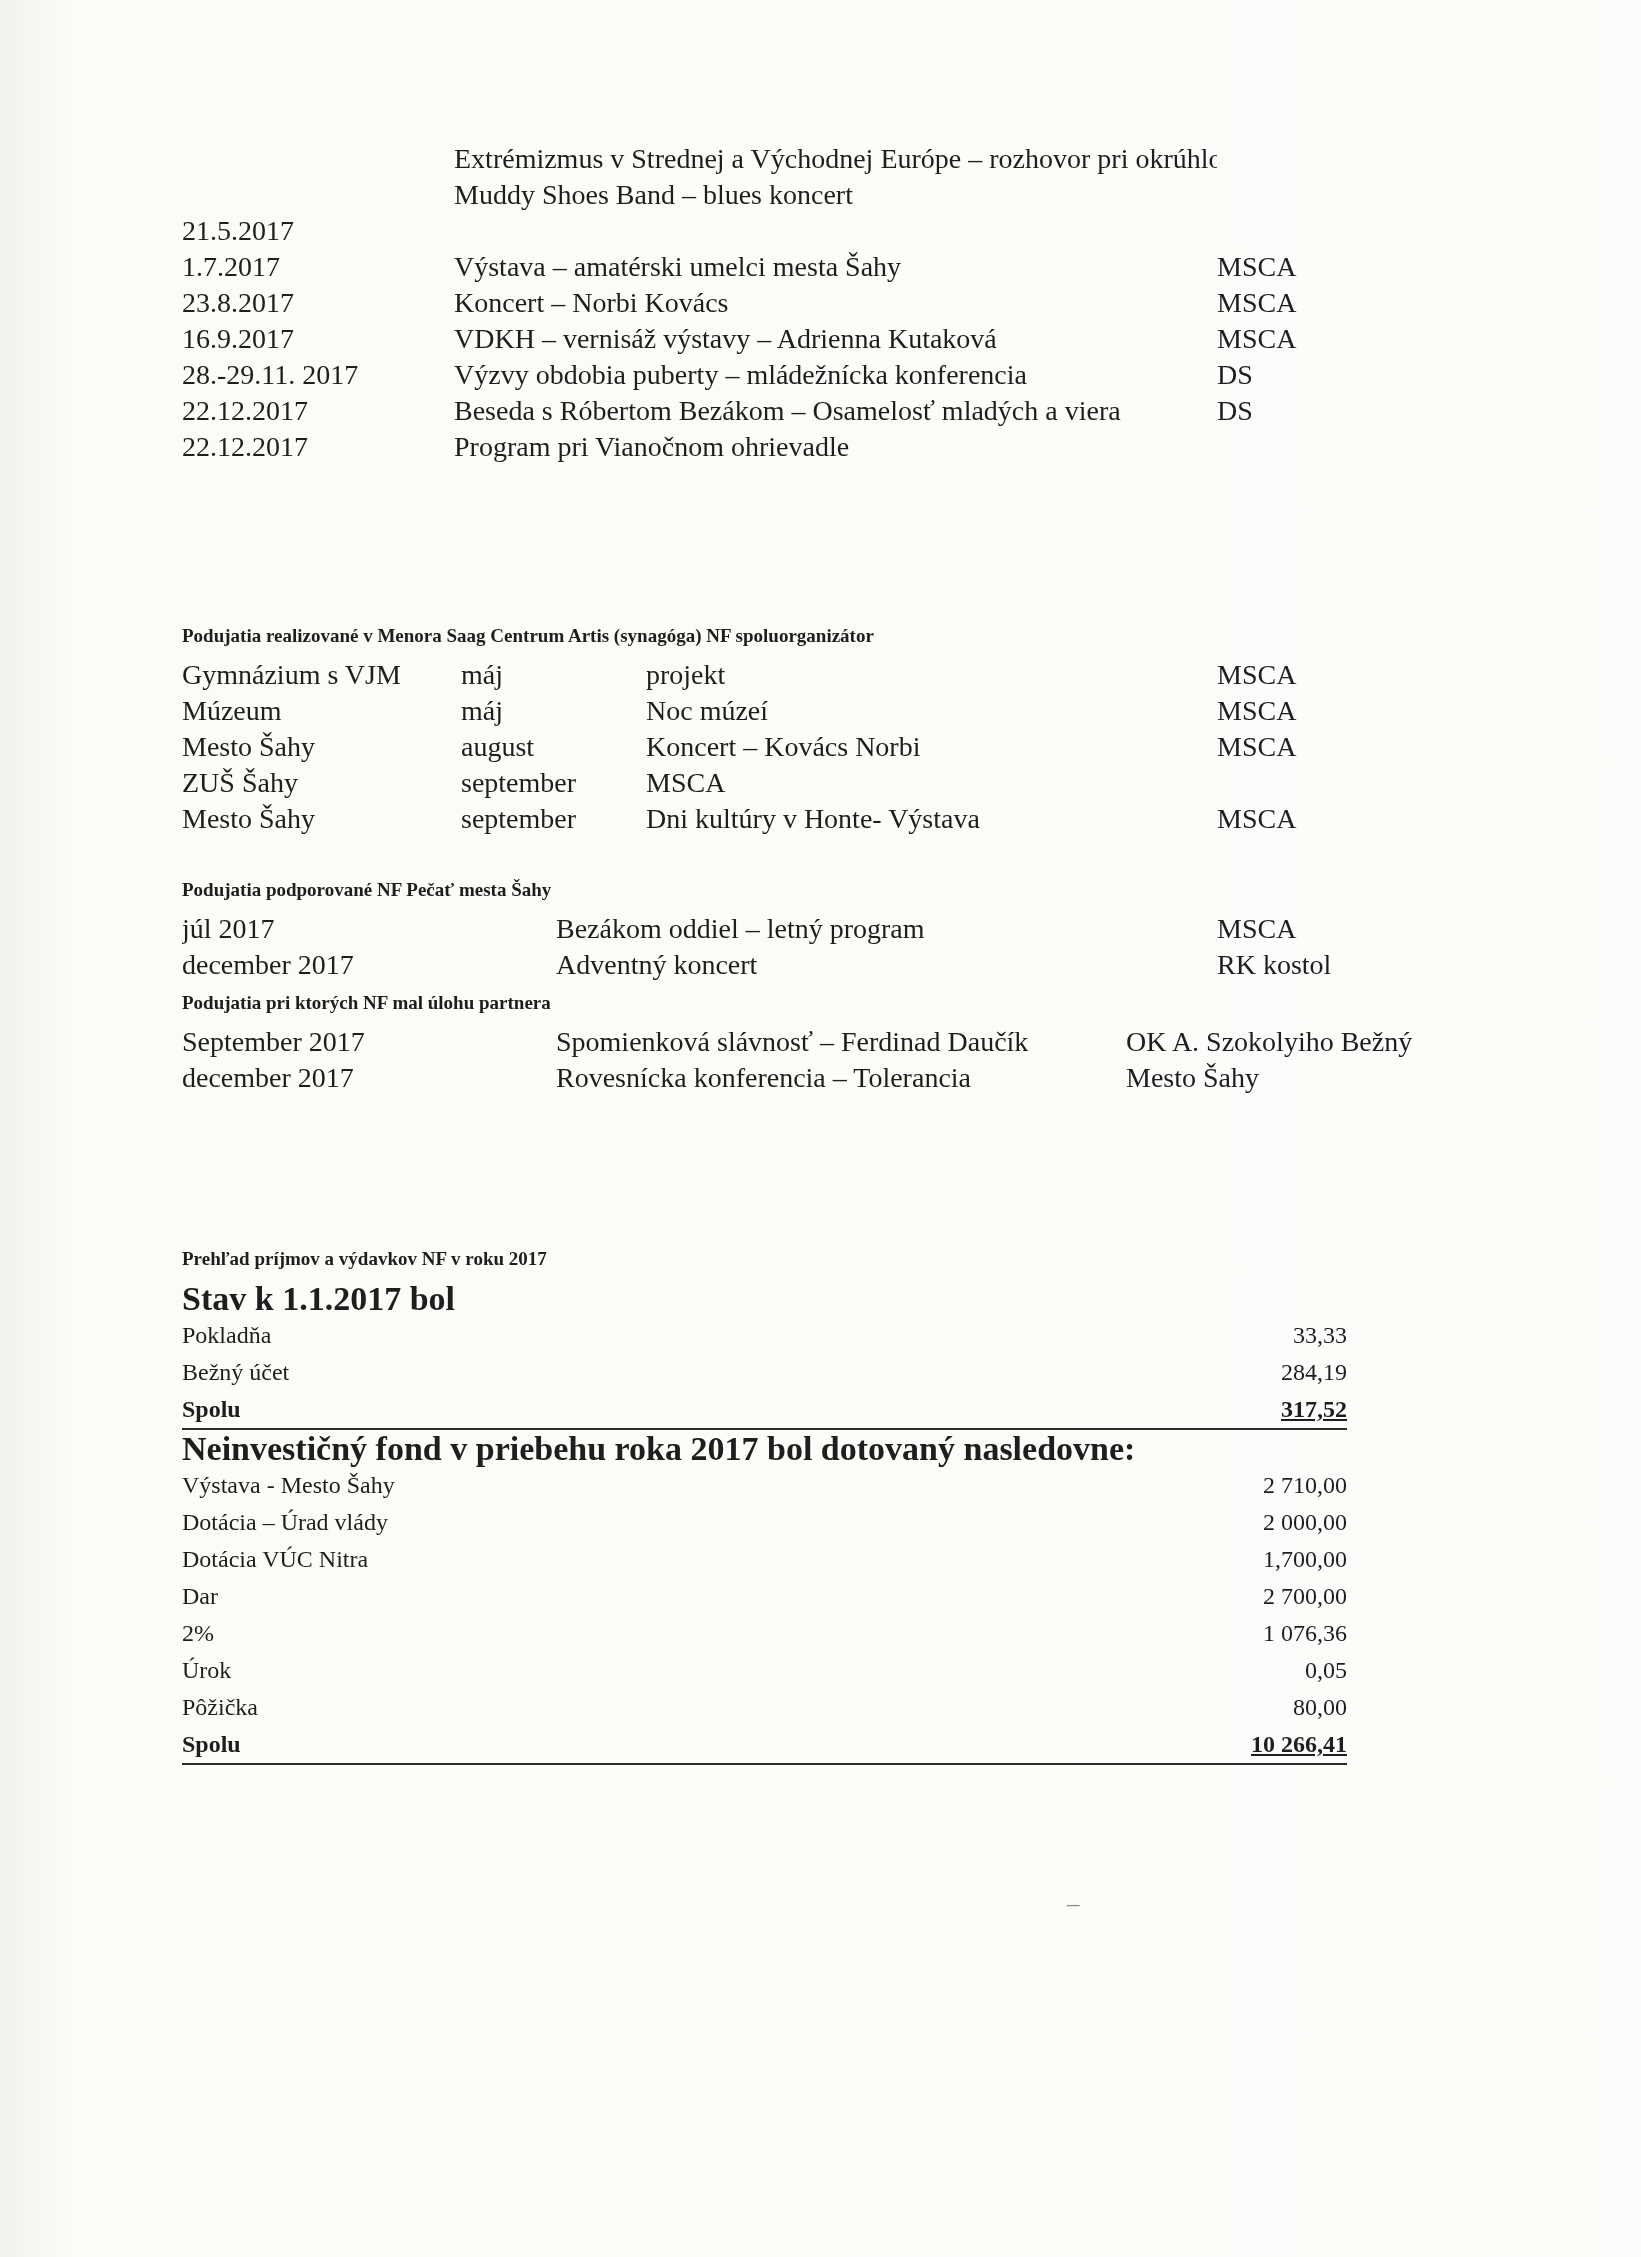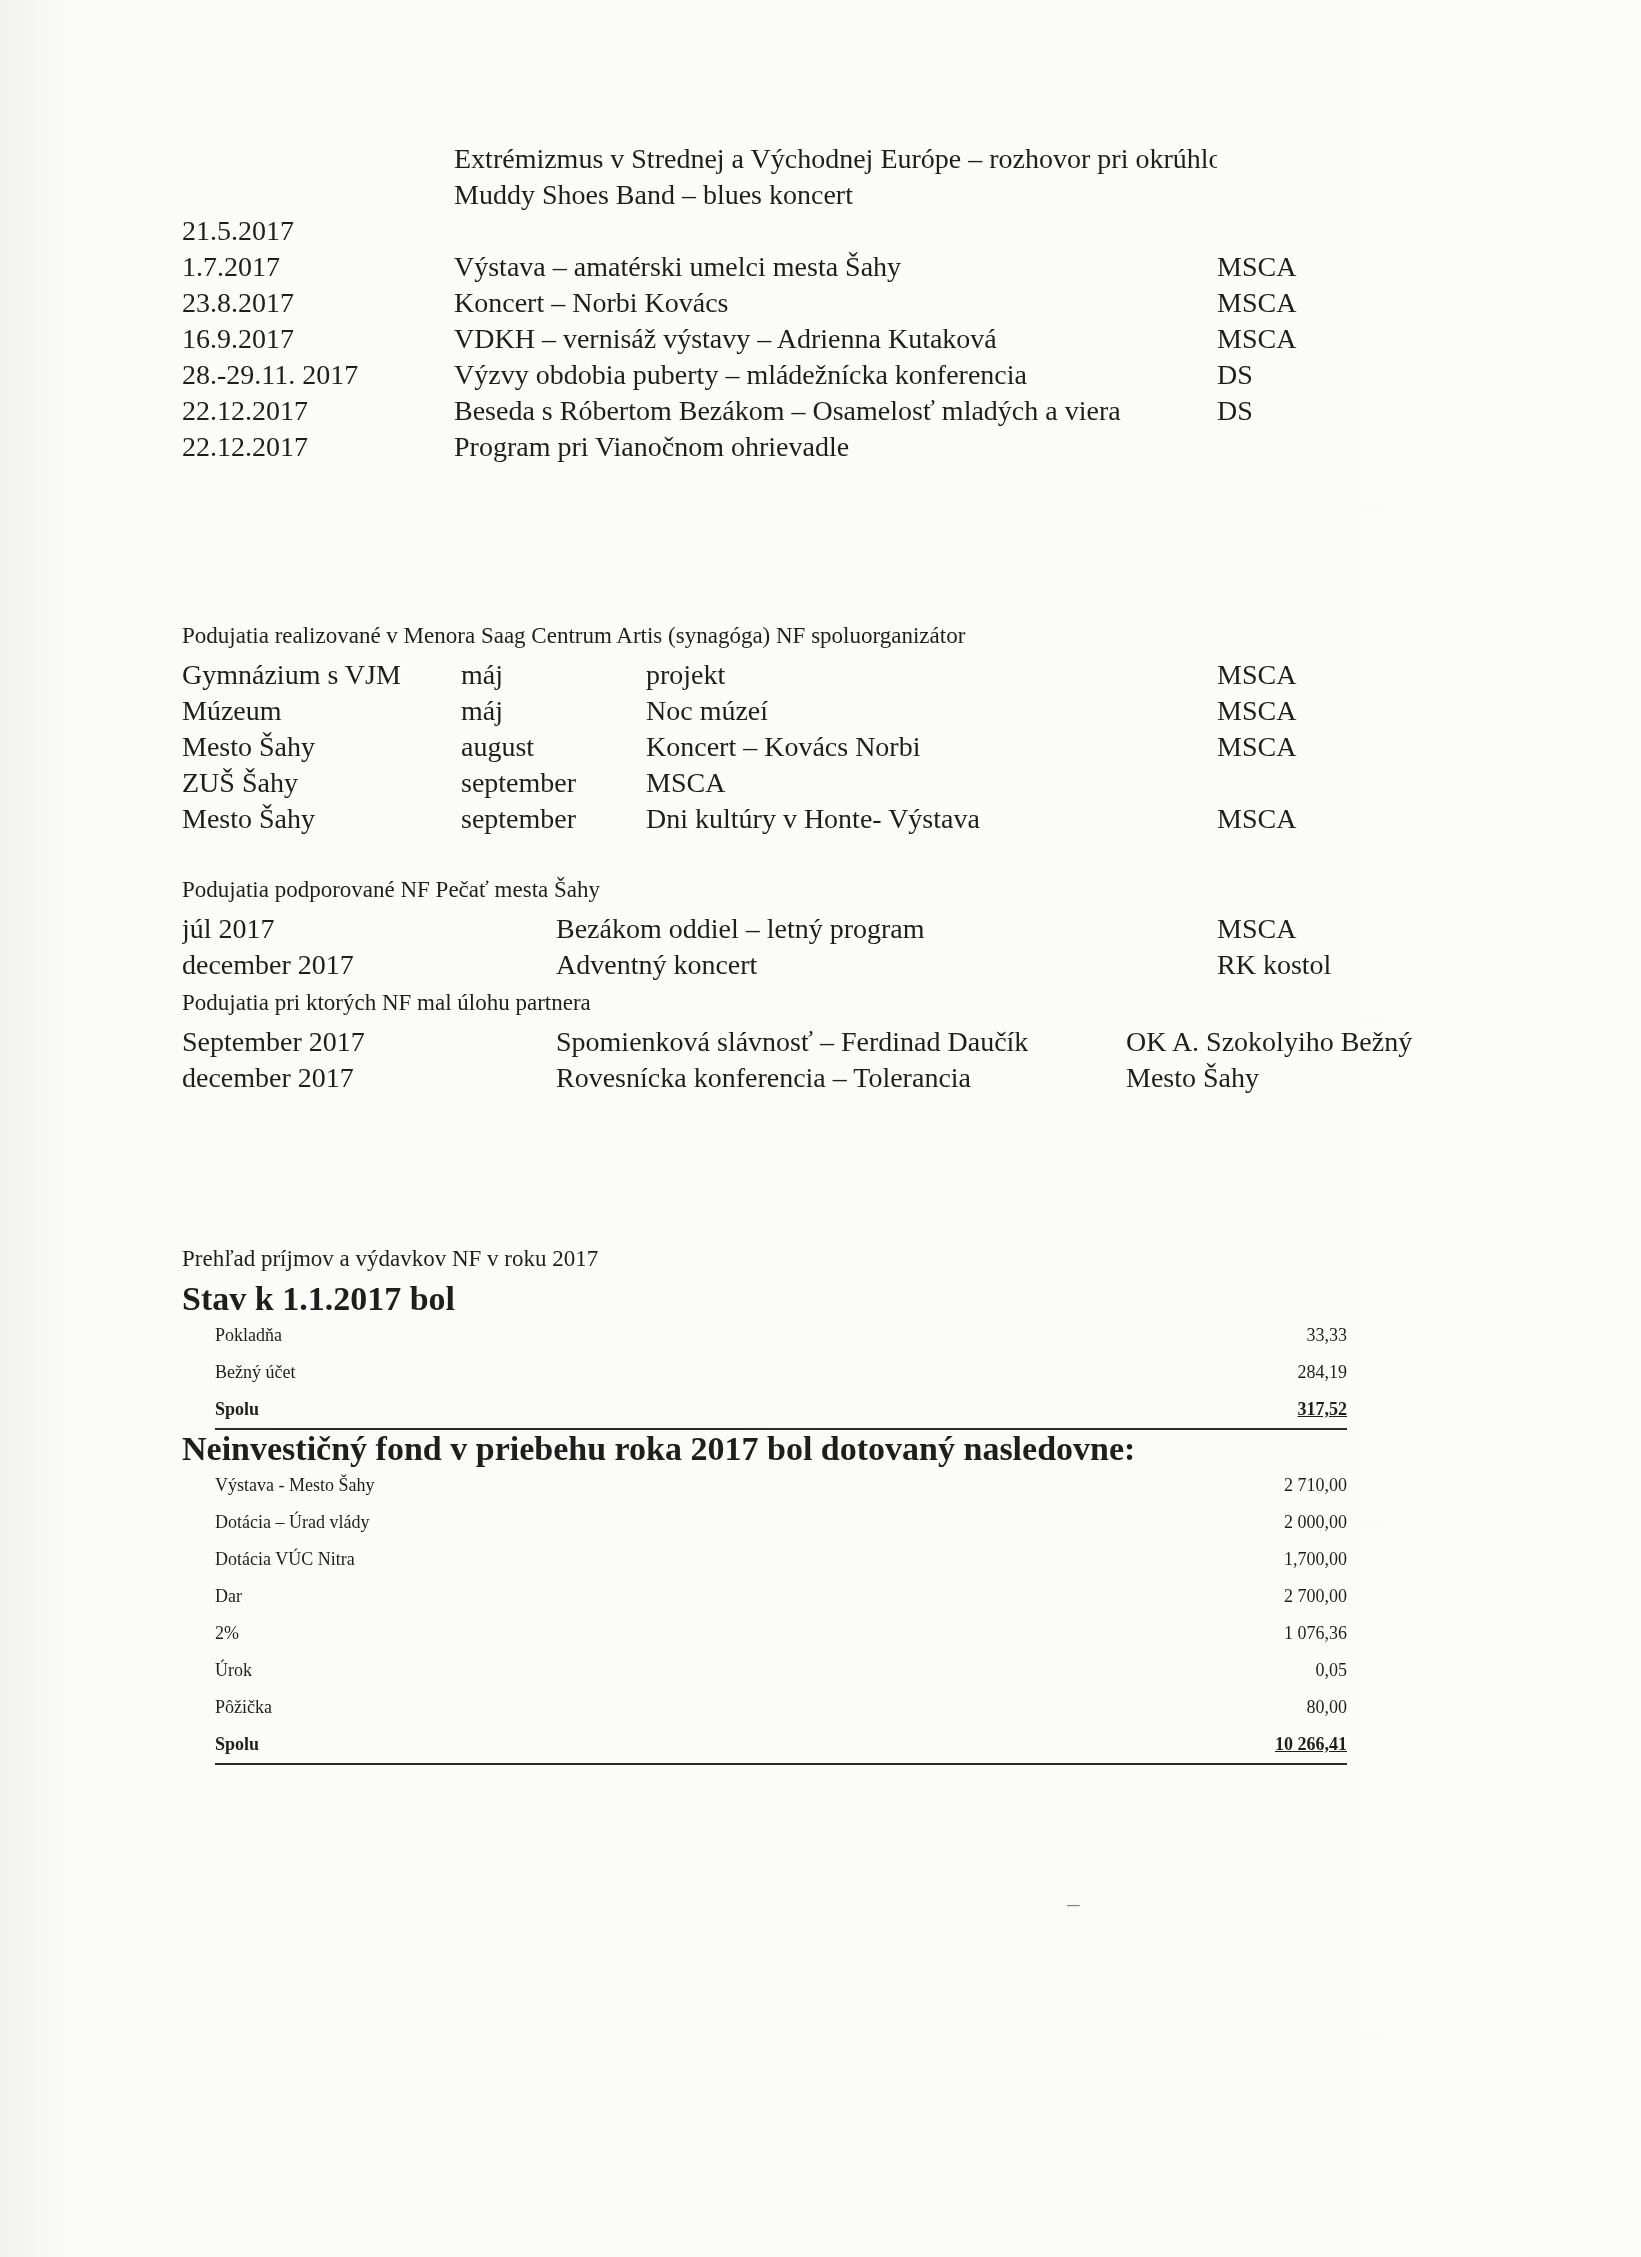--- a/index.html
+++ b/index.html
@@ -15,31 +15,31 @@
 
   .trow { font-size:28px; line-height:36px; }
   .cell { display:block; white-space:nowrap; overflow:hidden; }
 
   .grid-events  { display:grid; grid-template-columns:272px 763px 1fr; }
   .grid-menora  { display:grid; grid-template-columns:279px 185px 571px 1fr; }
   .grid-two     { display:grid; grid-template-columns:374px 661px 1fr; }
   .grid-partner { display:grid; grid-template-columns:374px 570px 1fr; }
 
   .section-title {
-    font-size:23px; font-weight:400; line-height:39px; margin-bottom:1.9px;
+    font-size:19px; font-weight:700; line-height:39px; margin-bottom:1.9px;
     white-space:nowrap;
   }
 
   .section-menora    { margin-top:151px; }
   .section-supported { margin-top:33px; }
   .section-partner   { }
 
   .finance { margin-top:143px; max-width:1165px; }
   .fin-heading { font-size:34px; font-weight:700; line-height:37px; white-space:nowrap; }
-  .frow { display:grid; grid-template-columns:1fr 222px; font-size:18px; line-height:37px;margin-left:33px; }
+  .frow { display:grid; grid-template-columns:1fr 222px; font-size:24px; line-height:37px; }
   .frow .amount { text-align:right; white-space:nowrap; }
   .frow.total { font-weight:700; border-bottom:2.4px solid #2b2b2b; }
   .frow.total .amount { text-decoration:underline; }
 
   .artifact {
     position:absolute; left:1067px; top:1890px;
     color:#8a8a86; font-size:25px;
   }
 </style>
 </head>

